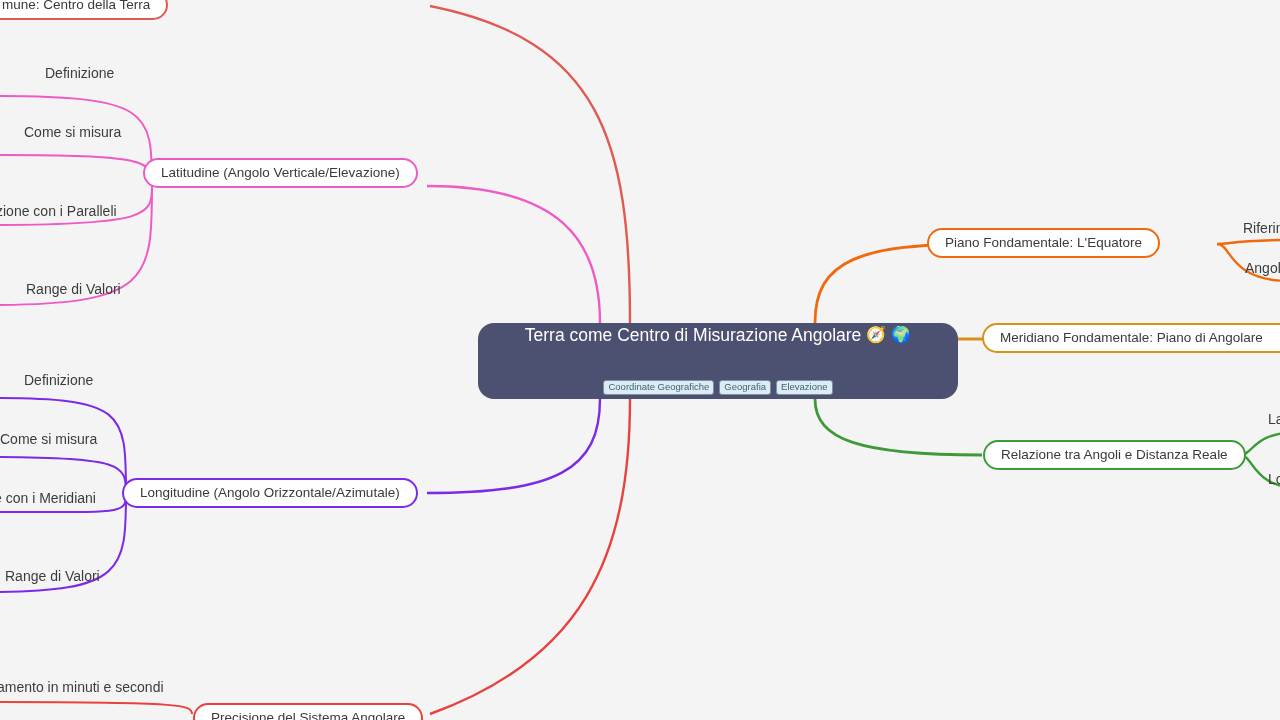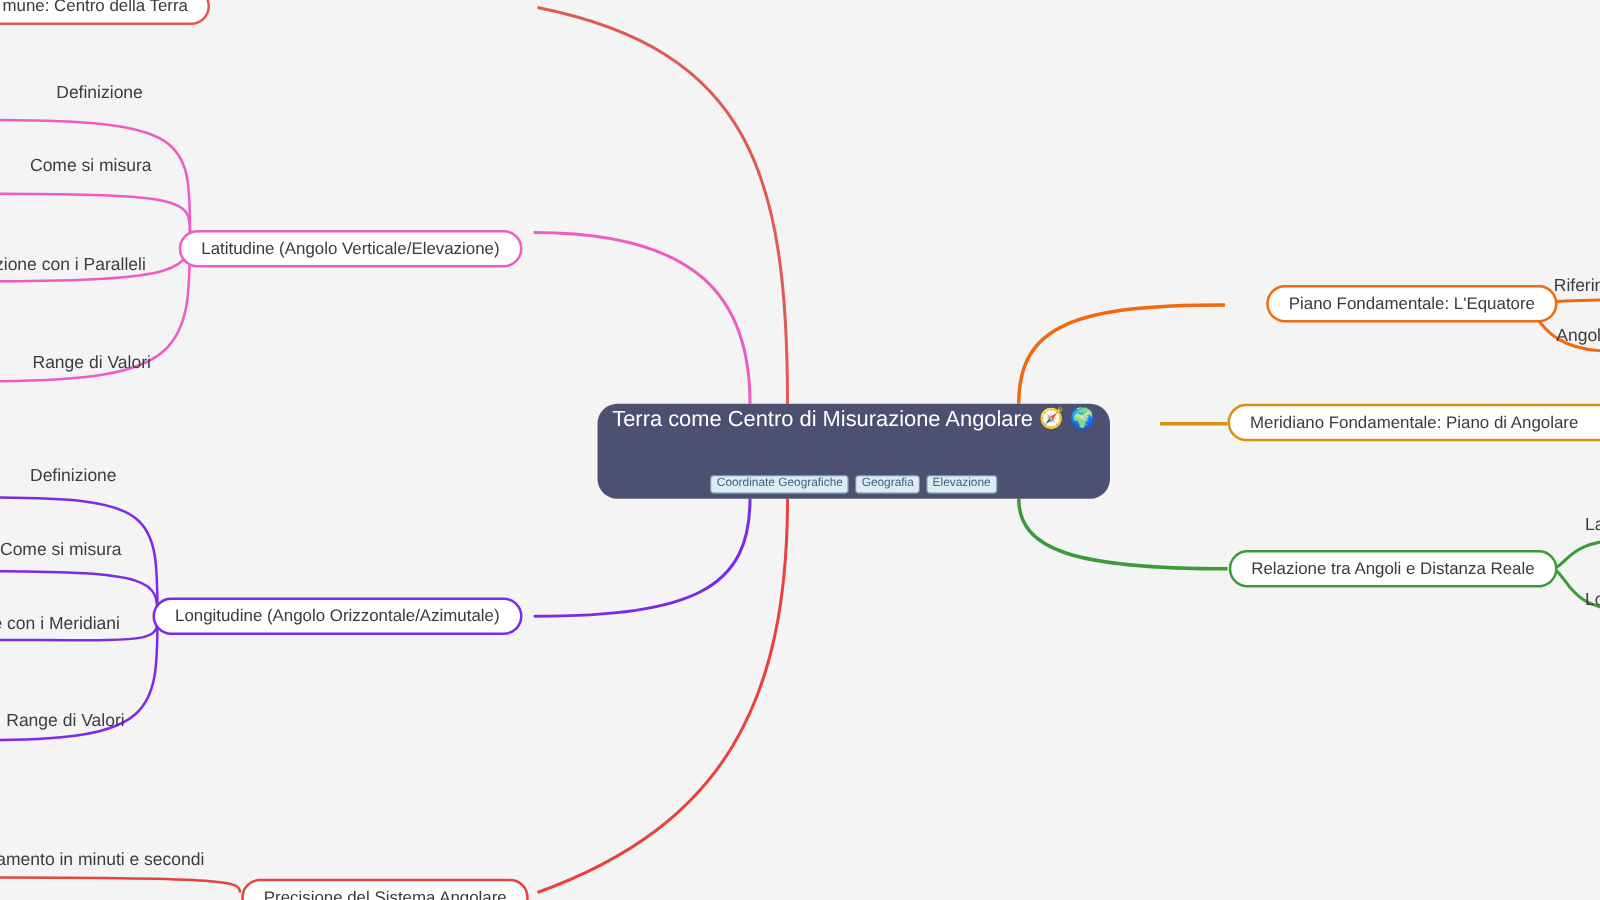--- a/index.html
+++ b/index.html
@@ -32,21 +32,21 @@
     color:#3c3c3c;
     font-size:14px;
     white-space:nowrap;
     line-height:1;
   }
 
   
   #root{
     position:absolute;
     left:478px;top:323px;
-    width:410px;height:76px;
+    width:480px;height:76px;
     background:#4c5071;
     border-radius:16px;
     display:flex;flex-direction:column;
     align-items:center;justify-content:center;
     gap:6px;
     box-sizing:border-box;
   }
   #root .root-title{
     color:#ffffff;
     font-size:17.5px;
@@ -118,21 +118,21 @@
       <span class="tag">Coordinate Geografiche</span>
       <span class="tag">Geografia</span>
       <span class="tag">Elevazione</span>
     </div>
   </div>
 
   <div class="node" style="left:-112px;top:-10px;border-color:#e05a53;padding-left:112px;">
     <span>mune: Centro della Terra</span>
   </div>
 
-  <div class="node" style="left:143px;top:184px;border-color:#ef5bc4;text-align:center;">
+  <div class="node" style="left:143px;top:158px;border-color:#ef5bc4;text-align:center;">
     <span>Latitudine (Angolo Verticale/Elevazione)</span>
   </div>
 
   <div class="leaf" style="left:45px;top:66px;">
     <span>Definizione</span>
   </div>
   <div class="leaf" style="left:24px;top:125px;">
     <span>Come si misura</span>
   </div>
   <div class="leaf" style="left:-4px;top:204px;">
@@ -159,21 +159,21 @@
     <span>Range di Valori</span>
   </div>
 
   <div class="node" style="left:193px;top:703px;border-color:#e8423f;">
     <span>Precisione del Sistema Angolare</span>
   </div>
   <div class="leaf" style="left:-3px;top:680px;">
     <span>amento in minuti e secondi</span>
   </div>
 
-  <div class="node" style="left:1013px;top:228px;border-color:#f06a0d;border-width:2.5px;">
+  <div class="node" style="left:927px;top:228px;border-color:#f06a0d;border-width:2.5px;">
     <span>Piano Fondamentale: L'Equatore</span>
   </div>
   <div class="leaf" style="left:1243px;top:221px;">
     <span>Riferim</span>
   </div>
   <div class="leaf" style="left:1245px;top:261px;">
     <span>Angoli</span>
   </div>
 
   <div class="node" style="left:982px;top:323px;border-color:#d99016;border-width:2.5px;width:330px;justify-content:flex-start;">

